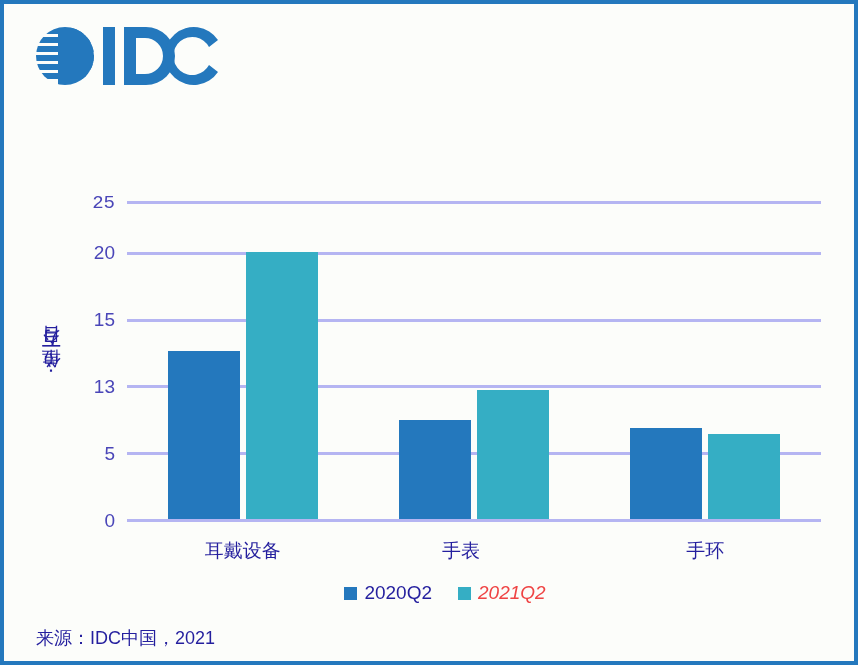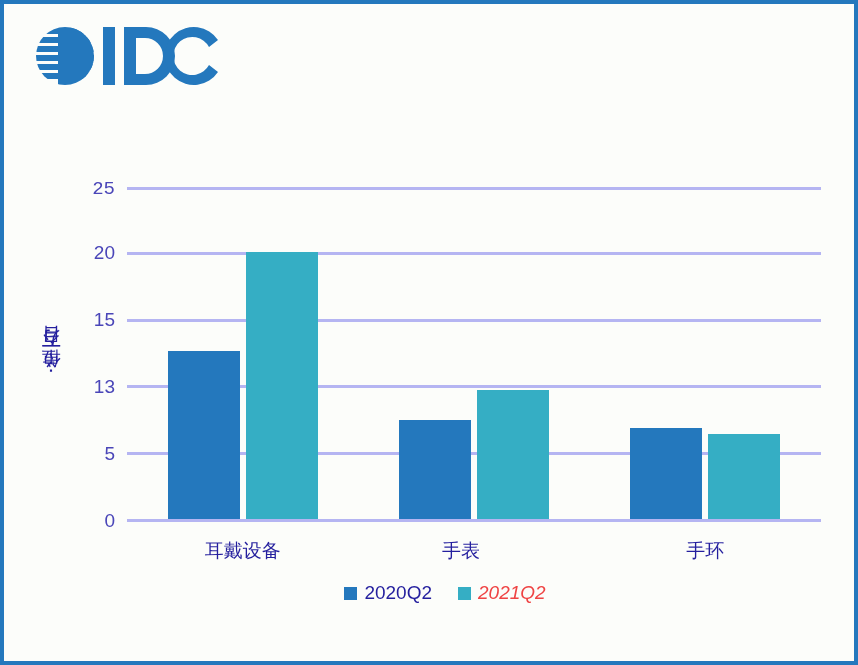--- a/index.html
+++ b/index.html
@@ -190,21 +190,21 @@
         </div>
         <div class="gridline" style="top: 200.4px; background: rgb(181, 181, 242);">
           <span class="ytick-label">13</span>
         </div>
         <div class="gridline" style="top: 133.6px; background: rgb(181, 181, 242);">
           <span class="ytick-label">15</span>
         </div>
         <div class="gridline" style="top: 66.8px; background: rgb(181, 181, 242);">
           <span class="ytick-label">20</span>
         </div>
-        <div class="gridline" style="top: 2px; background: rgb(181, 181, 242); font-family: Liberation Mono, monospace;">
+        <div class="gridline" style="top: 16px; background: rgb(181, 181, 242); font-family: Liberation Mono, monospace;">
           <span class="ytick-label">25</span>
         </div>
       </div>
     <div id="bars">
         <div class="bar s0" title="2020Q2: 12.6" style="left: 40.6667px; width: 72px; height: 168.336px; background: rgb(36, 120, 189);"></div>
         <div class="bar s1" title="2021Q2: 20" style="left: 118.667px; width: 72px; height: 267.2px; background: rgb(53, 174, 196);"></div>
         <div class="bar s0" title="2020Q2: 7.4" style="left: 272px; width: 72px; height: 98.864px; background: rgb(36, 120, 189);"></div>
         <div class="bar s1" title="2021Q2: 9.65" style="left: 350px; width: 72px; height: 128.924px; background: rgb(53, 174, 196);"></div>
         <div class="bar s0" title="2020Q2: 6.8" style="left: 503.333px; width: 72px; height: 90.848px; background: rgb(36, 120, 189);"></div>
         <div class="bar s1" title="2021Q2: 6.35" style="left: 581.333px; width: 72px; height: 84.836px; background: rgb(53, 174, 196);"></div>
@@ -220,14 +220,15 @@
       <div class="legend-item">
         <span class="legend-swatch s0" style="background: rgb(36, 120, 189);"></span>
         <span class="legend-label" style="color: rgb(36, 31, 158);">2020Q2</span>
       </div>
       <div class="legend-item">
         <span class="legend-swatch s1" style="background: rgb(53, 174, 196);"></span>
         <span class="legend-label" style="color: #ef4444; font-style: italic;">2021Q2</span>
       </div>
     </div>
 
+  <div id="source-note">来源：IDC中国，2021</div>
 
 </div>
 
 </body></html>

